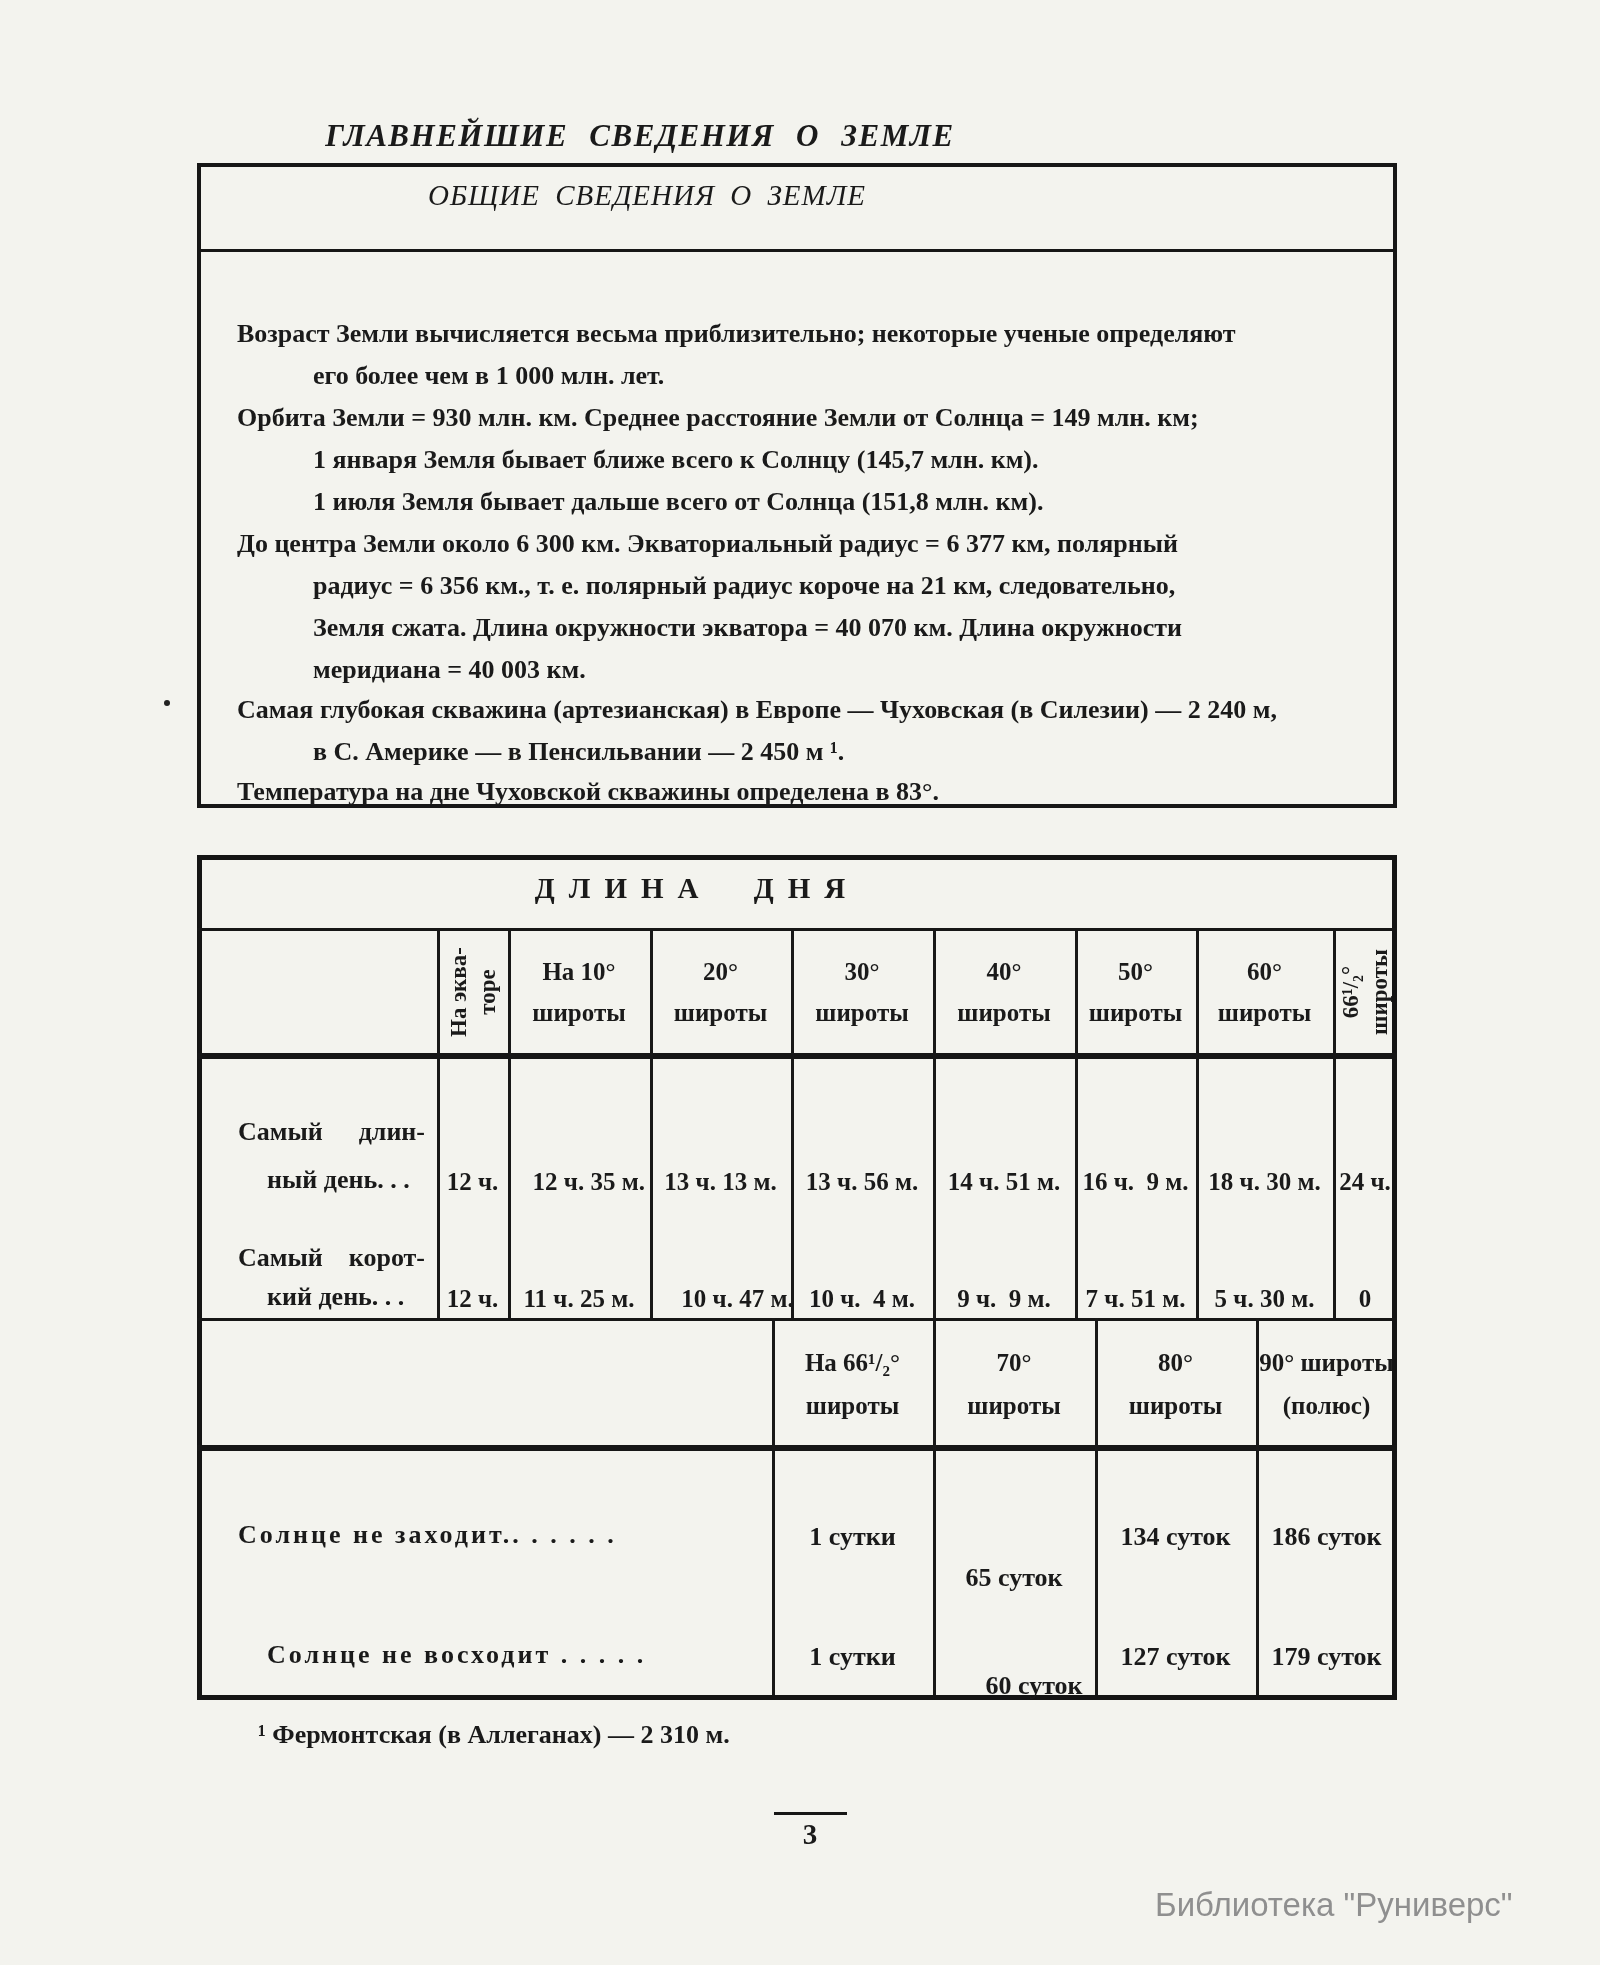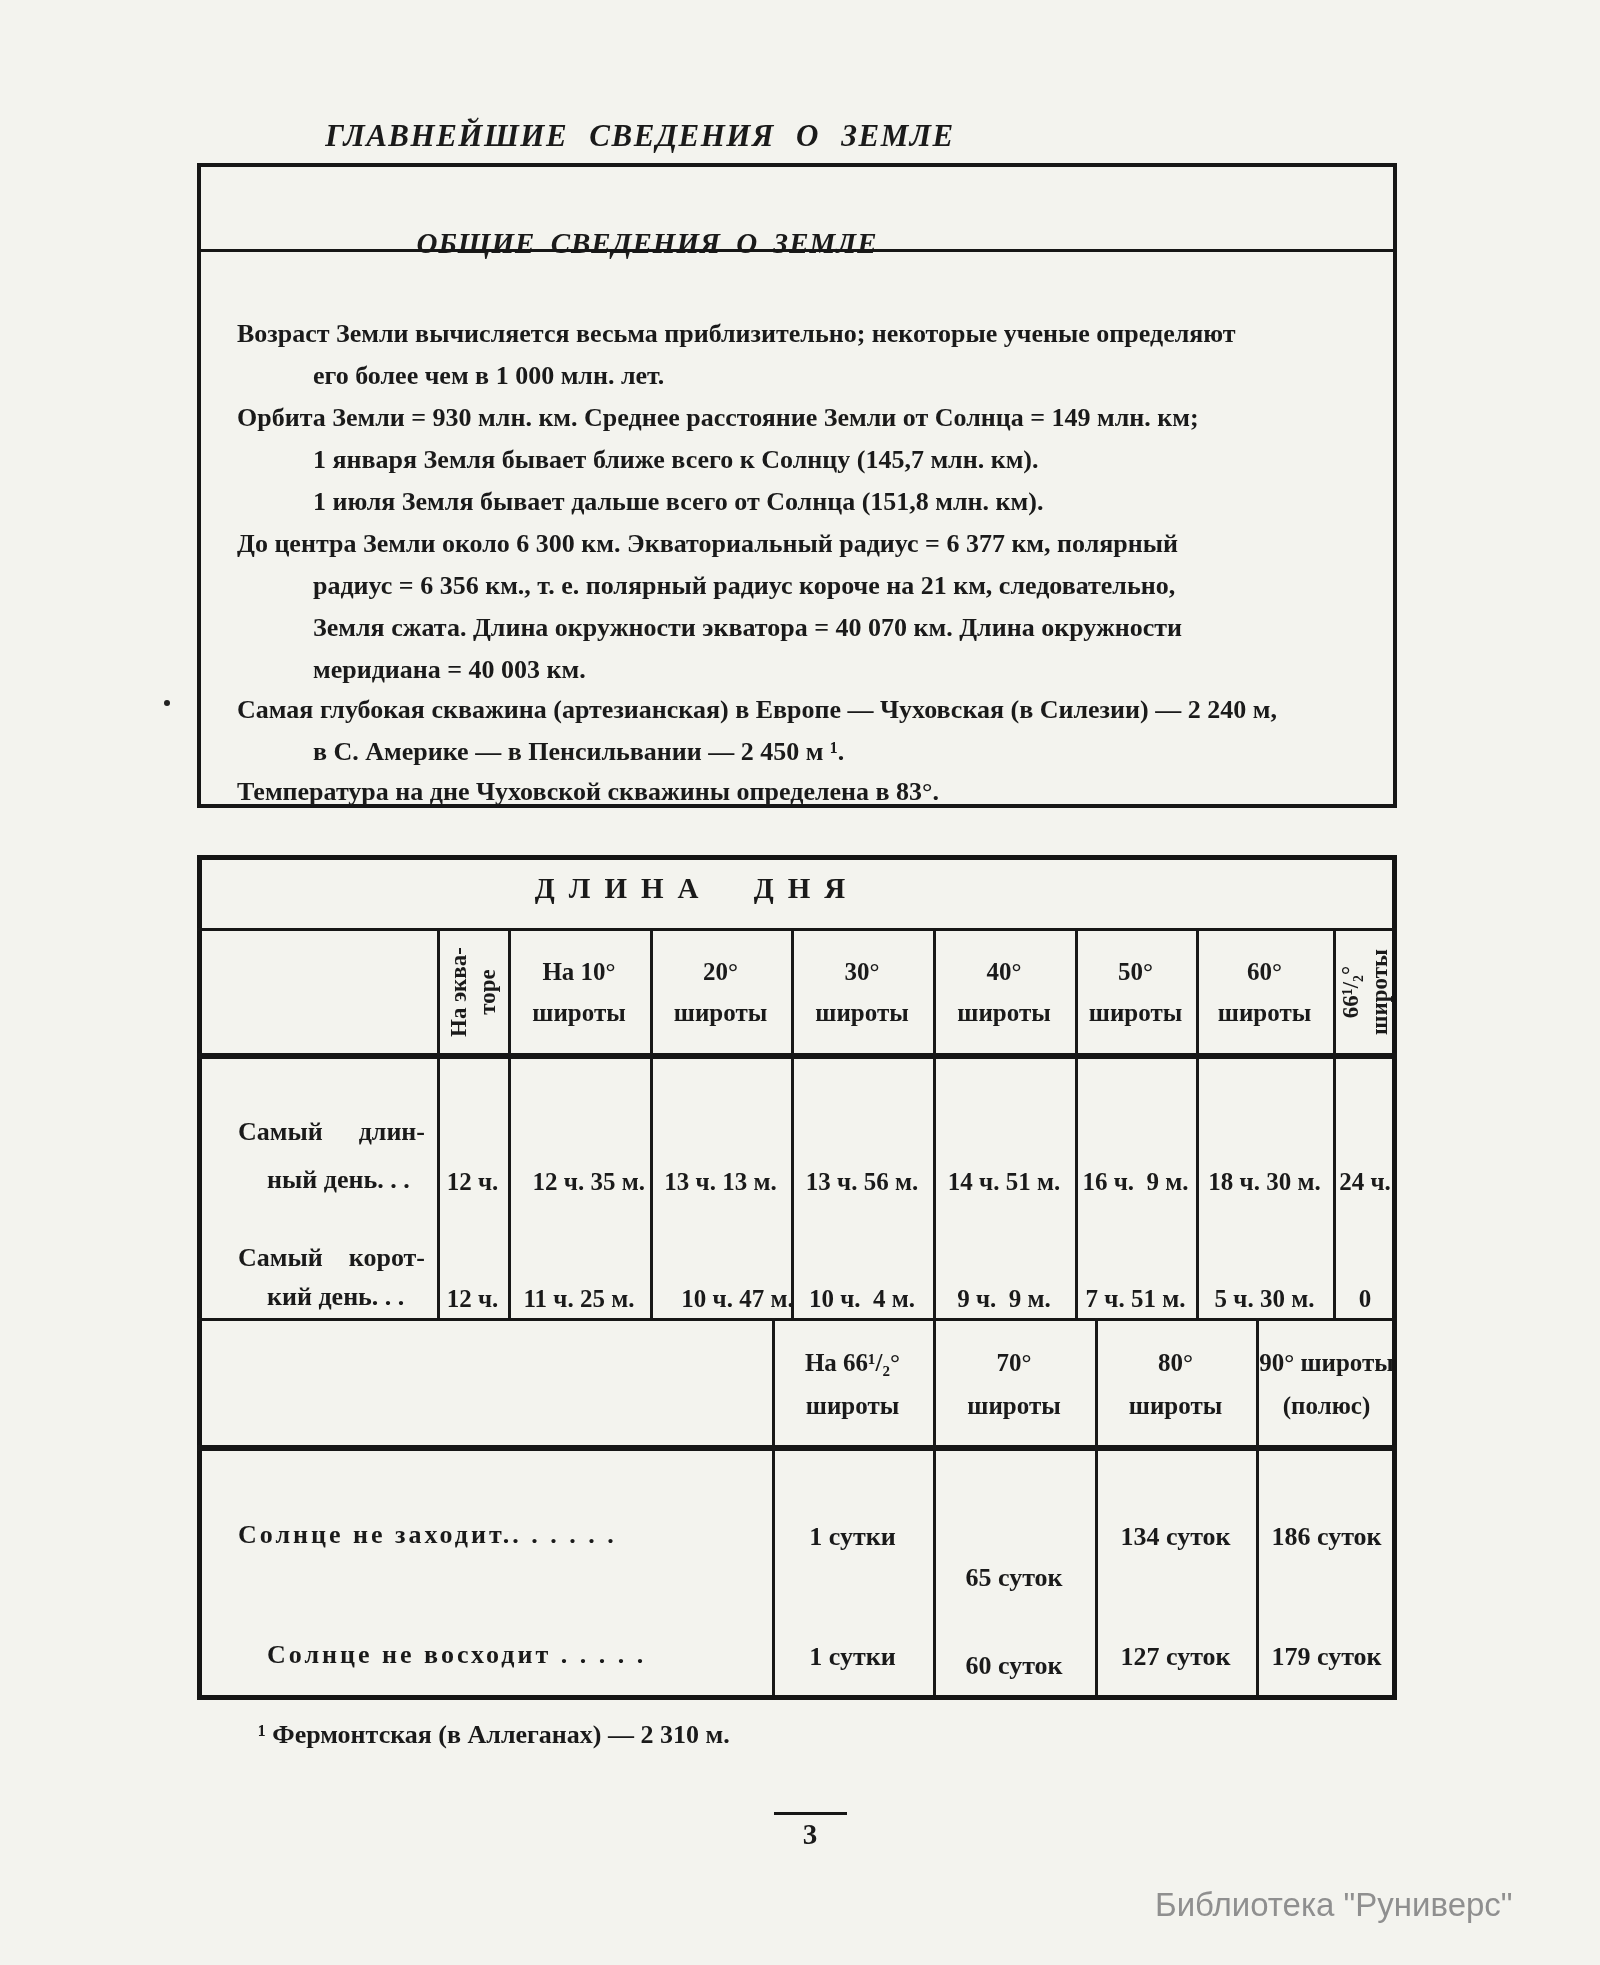--- a/index.html
+++ b/index.html
@@ -18,21 +18,21 @@
     font-size:31px;letter-spacing:1.5px;word-spacing:12px;white-space:nowrap;
   }
   .box{position:absolute;left:197px;width:1200px;}
   .frame{position:absolute;inset:0;pointer-events:none;}
   #info-box{top:163px;height:645px;}
   #info-box .frame{border:4px solid #161616;}
   #table-box{top:855px;height:845px;}
   #table-box .frame{border:5px solid #141414;}
   .box-heading{
     position:absolute;left:150px;top:16px;width:600px;text-align:center;
-    font-style:italic;font-weight:700;font-size:29px;letter-spacing:1px;word-spacing:7px;white-space:nowrap;margin-top:48px;
+    font-style:italic;font-weight:400;font-size:29px;letter-spacing:1px;word-spacing:7px;white-space:nowrap;
   }
   .hrule{position:absolute;left:0;width:100%;background:#161616;}
   .info-lines{position:absolute;left:0;top:155px;width:100%;}
   .iline{
     position:absolute;left:40px;width:1125px;
     font-weight:700;font-size:26px;line-height:32px;white-space:nowrap;
   }
   .iline.indent{left:116px;}
   .speck{position:absolute;left:164px;top:700px;width:6px;height:6px;background:#222;border-radius:50%;}
   .table-title{
@@ -227,21 +227,21 @@
     <div class="vl" style="left:1059px;top:463px;height:377px;"></div>
 
     <div class="p2lab" style="top:665px;">Солнце не заходит.. . . . . .</div>
     <div class="p2val" style="left:578px;width:155px;top:665px;">1 сутки</div>
     <div class="p2val" style="left:739px;width:156px;top:665px;margin-top:41px;">65 суток</div>
     <div class="p2val" style="left:901px;width:155px;top:665px;">134 суток</div>
     <div class="p2val" style="left:1062px;width:135px;top:665px;">186 суток</div>
 
     <div class="p2lab" style="top:785px;margin-left:29px;">Солнце не восходит . . . . .</div>
     <div class="p2val" style="left:578px;width:155px;top:785px;">1 сутки</div>
-    <div class="p2val" style="left:739px;width:156px;top:794px;">60 суток</div>
+    <div class="p2val" style="left:739px;width:156px;top:814px;padding-left:20px;">60 суток</div>
     <div class="p2val" style="left:901px;width:155px;top:785px;">127 суток</div>
     <div class="p2val" style="left:1062px;width:135px;top:785px;">179 суток</div>
   </section>
 
   <div class="footnote">¹ Фермонтская (в Аллеганах) — 2 310 м.</div>
   <div class="pagenum-rule"></div>
   <div class="pagenum">3</div>
   <div class="watermark">Библиотека "Руниверс"</div>
 
 </div>

